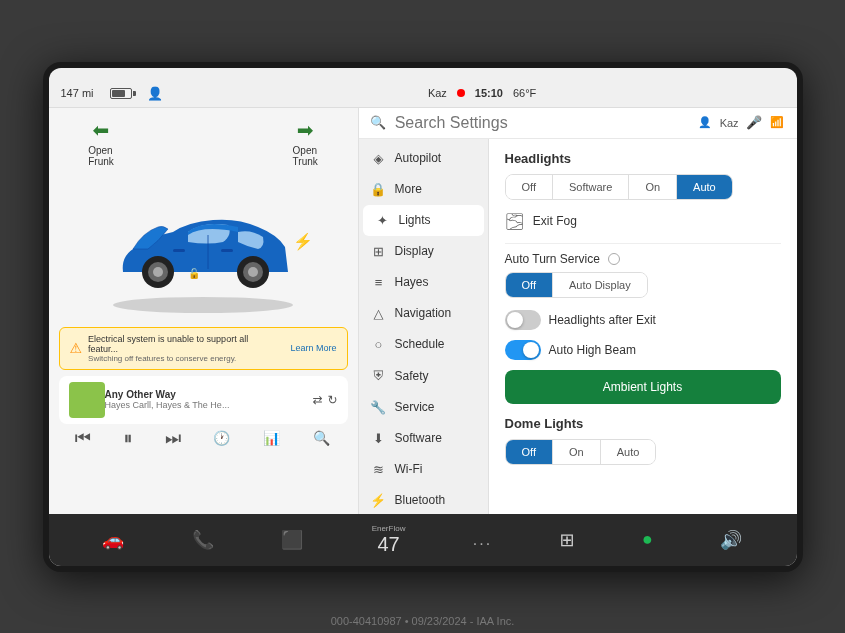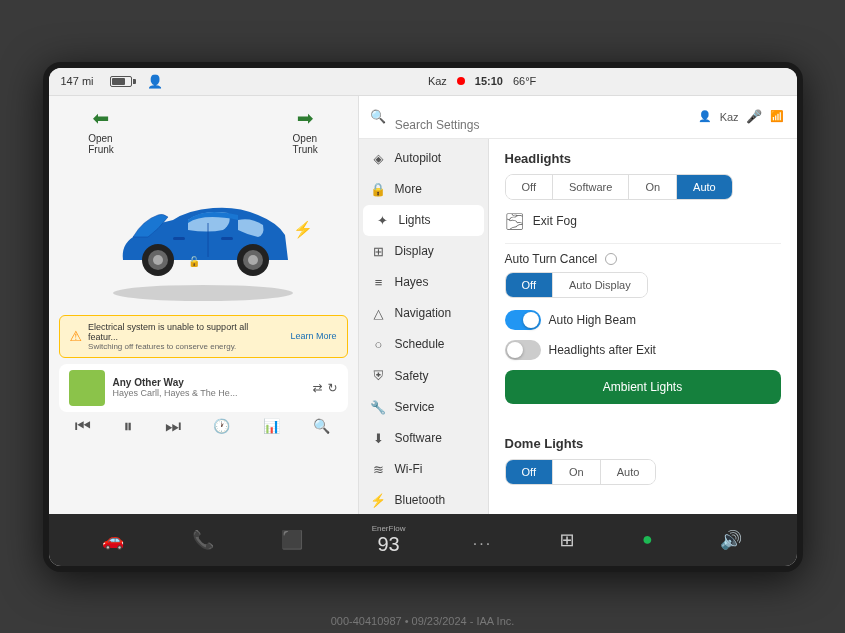--- a/index.html
+++ b/index.html
@@ -37,20 +37,21 @@
     .status-bar {
       background: #f0f0f0;
       height: 28px;
       display: flex;
       align-items: center;
       padding: 0 12px;
       gap: 16px;
       font-size: 11px;
       color: #333;
       border-bottom: 1px solid #ddd;
+      margin-top: 12px;
     }
     .status-bar .mileage { font-size: 11px; font-weight: 500; }
     .status-bar .battery {
       width: 22px;
       height: 11px;
       border: 1.5px solid #555;
       border-radius: 2px;
       position: relative;
       display: inline-flex;
       align-items: center;
@@ -167,21 +168,20 @@
     }
 
     .music-player {
       background: white;
       border-radius: 8px;
       padding: 6px 10px;
       width: 100%;
       margin-top: 6px;
       display: flex;
       align-items: center;
-      gap: 8px;
     }
 
     .album-art {
       width: 36px;
       height: 36px;
       background: #8bc34a;
       border-radius: 4px;
       flex-shrink: 0;
     }
 
@@ -244,24 +244,23 @@
       align-items: center;
       gap: 8px;
       background: white;
       border-bottom: 1px solid #e8e8e8;
     }
 
     .search-input {
       flex: 1;
       border: none;
       background: transparent;
-      font-size: 12px;
+      font-size: 16px;
       color: #000000;
       outline: none;
-      margin-top: 16px;
     }
 
     .search-right {
       display: flex;
       align-items: center;
       gap: 8px;
       font-size: 11px;
       color: #555;
     }
 
@@ -423,21 +422,21 @@
       border: none;
       border-radius: 8px;
       padding: 10px 20px;
       font-size: 12px;
       font-weight: 500;
       cursor: pointer;
       width: 100%;
       margin-bottom: 12px;
     }
 
-    .dome-section { margin-top: 20px; }
+    .dome-section { margin-top: 0; }
   </style>
 </head>
 <body>
 
 <div class="outer-frame">
   <div class="screen">
 
     <div class="status-bar">
       <span class="mileage">147 mi</span>
       <span class="battery">
@@ -615,45 +614,45 @@
             
             <div class="front-fog-row">
               <span class="fog-icon">🌫</span>
               <span>Exit Fog</span>
             </div>
 
             <hr class="divider">
 
             
             <div class="signal-row">
-              <span>Auto Turn Cancel</span>
+              <span>Auto Turn Service</span>
               <span class="circle-indicator"></span>
             </div>
             <div class="button-group">
               <button class="btn-option active">Off</button>
               <button class="btn-option">Auto Display</button>
+            </div>
+
+            
+            <div class="setting-row">
+              <div class="toggle-switch off">
+                <div class="toggle-knob off"></div>
+              </div>
+              <span>Headlights after Exit</span>
             </div>
 
             
             <div class="setting-row">
               <div class="toggle-switch">
                 <div class="toggle-knob"></div>
               </div>
               <span>Auto High Beam</span>
             </div>
 
             
-            <div class="setting-row">
-              <div class="toggle-switch off">
-                <div class="toggle-knob off"></div>
-              </div>
-              <span>Headlights after Exit</span>
-            </div>
-
-            
             <button class="ambient-btn">Ambient Lights</button>
 
             
             <div class="section-title dome-section">Dome Lights</div>
             <div class="button-group">
               <button class="btn-option active">Off</button>
               <button class="btn-option">On</button>
               <button class="btn-option">Auto</button>
             </div>
 
@@ -661,21 +660,21 @@
         </div>
       </div>
     </div>
 
     <div class="taskbar">
       <span class="taskbar-icon">🚗</span>
       <span class="taskbar-icon">📞</span>
       <span style="color:#e53935;font-size:18px;">⬛</span>
       <div class="taskbar-center">
         <span style="font-size:8px;color:#aaa;">EnerFlow</span>
-        <span class="taskbar-temp">93</span>
+        <span class="taskbar-temp">47</span>
       </div>
       <span style="color:#aaa;font-size:16px;letter-spacing:2px;">...</span>
       <span class="taskbar-icon">⊞</span>
       <span style="color:#1db954;font-size:18px;">●</span>
       <span class="taskbar-icon">🔊</span>
     </div>
 
   </div>
 </div>
 

